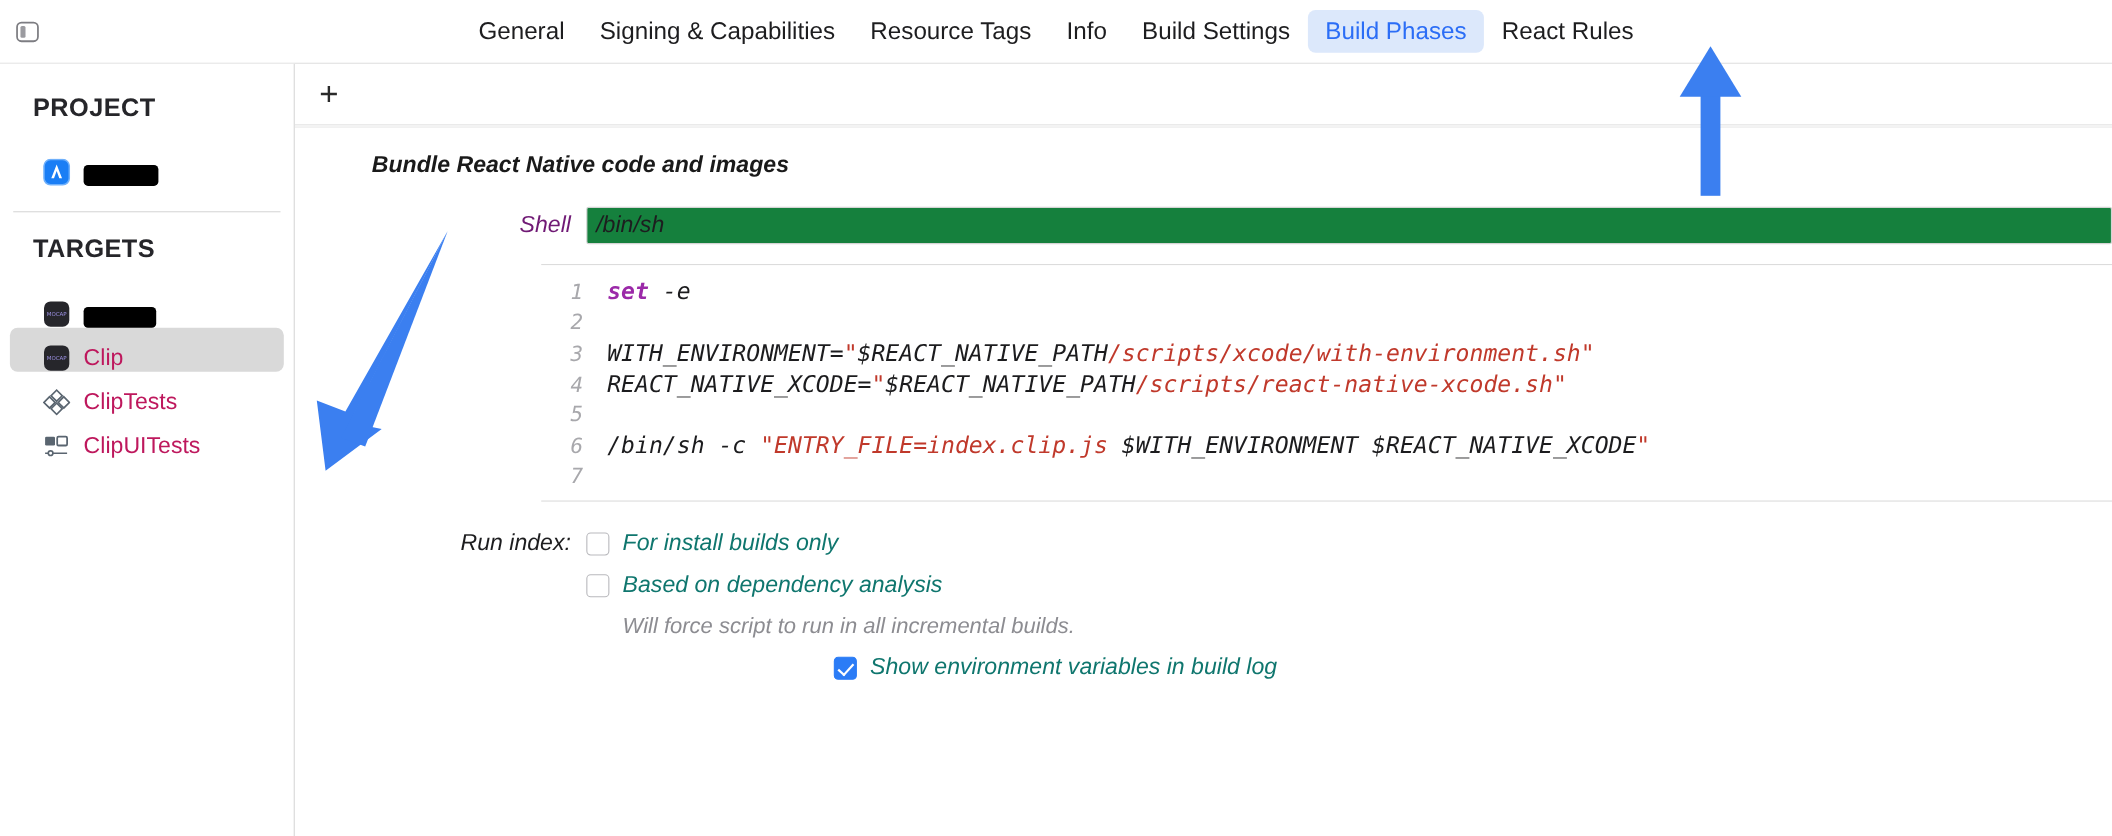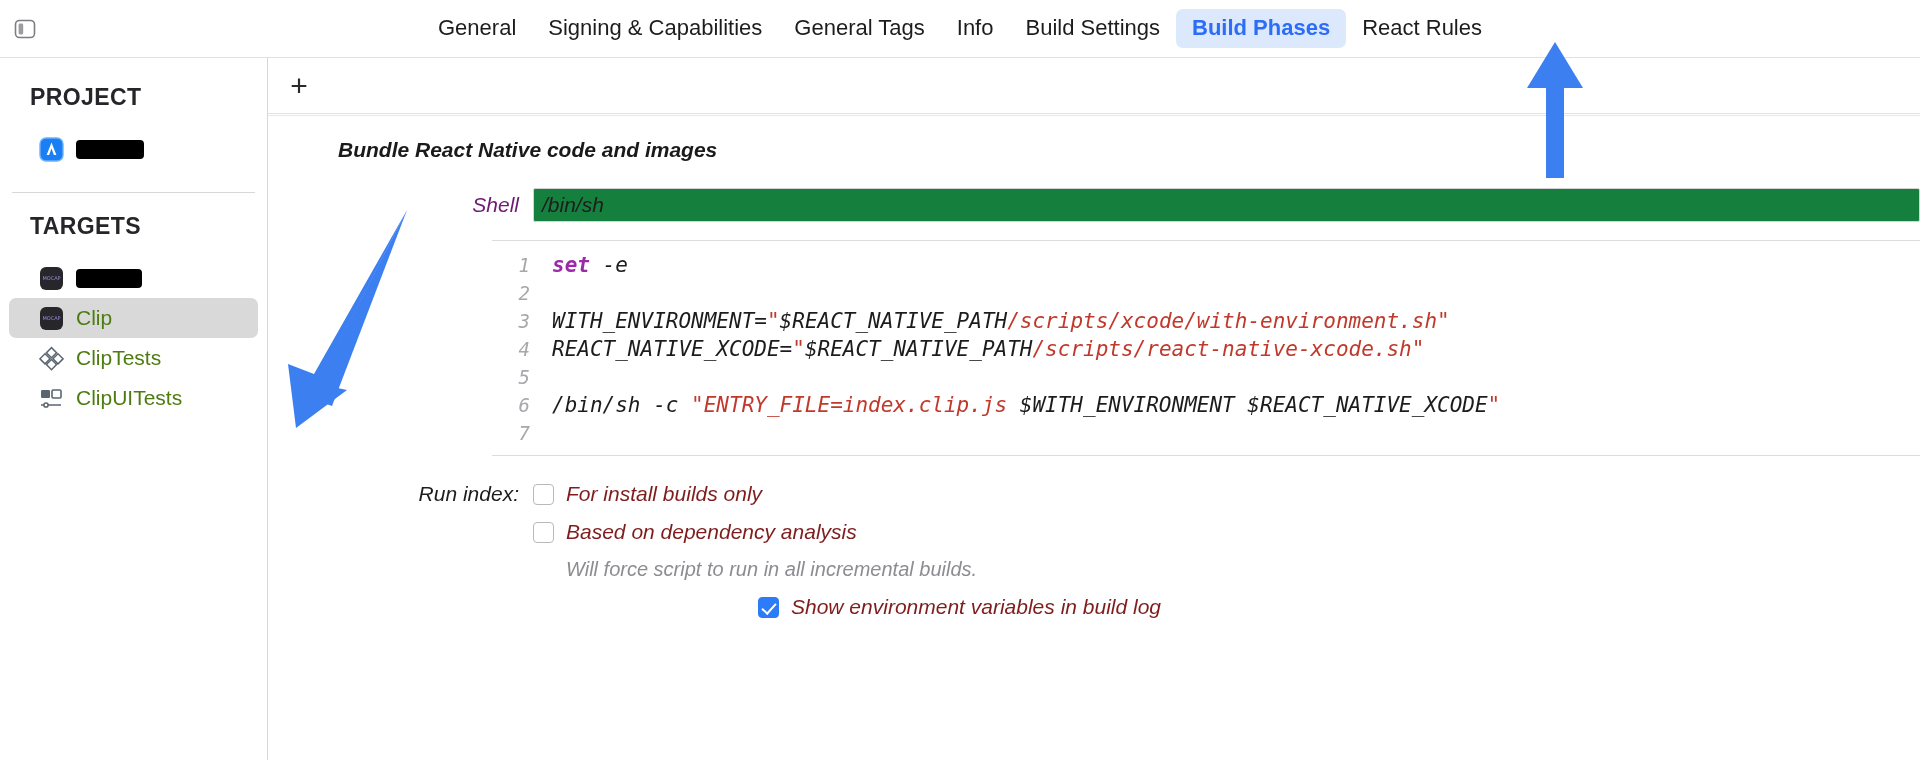--- a/index.html
+++ b/index.html
@@ -38,21 +38,20 @@
     font-size: 22px;
     color: #1d1d1f;
     padding: 7px 16px;
     border-radius: 7px;
     white-space: nowrap;
     line-height: 1.1;
   }
   .tab.selected {
     background: #dce8fb;
     color: #2b6df6;
-    font-weight: bold;
   }
 
   
   .body {
     display: flex;
     height: 702px;
     position: relative;
   }
 
   
@@ -67,28 +66,28 @@
   .group-title {
     font-size: 23px;
     font-weight: bold;
     letter-spacing: 0.4px;
     color: #26262a;
     padding: 0 0 0 30px;
     margin-bottom: 18px;
   }
   .side-row {
     display: flex;
-    align-items: center;
+    align-items: flex-end;
     gap: 12px;
     height: 40px;
     padding: 0 18px 0 30px;
     margin: 0 9px;
     border-radius: 7px;
     font-size: 21px;
-    color: #4d7c0f;
+    color: #be185d;
   }
   .side-row.selected { background: #d9d9d9; }
   .side-label { white-space: nowrap; }
   .redacted {
     display: inline-block;
     background: #000000;
     border-radius: 4px;
     height: 19px;
   }
   .redacted.w1 { width: 68px; }
@@ -223,21 +222,21 @@
   }
   .cbx.checked::after {
     content: "";
     position: absolute;
     left: 6px; top: 2px;
     width: 6px; height: 12px;
     border: solid #ffffff;
     border-width: 0 2.4px 2.4px 0;
     transform: rotate(42deg);
   }
-  .opt-text { font-size: 21px; color: #7f1d1d; }
+  .opt-text { font-size: 21px; color: #0f766e; }
   .hint {
     font-size: 20px;
     color: #8c8c91;
     padding-left: 0;
   }
   .indent-col { width: 265px; min-width: 265px; }
 
   
   .anno {
     position: absolute;
@@ -253,21 +252,21 @@
 <div class="tabbar">
   <div class="sidebar-toggle">
     <svg width="22" height="22" viewBox="0 0 22 22">
       <rect x="1.5" y="2.5" width="19" height="17" rx="4" ry="4" fill="none" stroke="#7d7d82" stroke-width="1.6"></rect>
       <rect x="4.6" y="5.6" width="4.6" height="10.8" rx="1.4" fill="#9b9ba0"></rect>
     </svg>
   </div>
   <div class="tabs">
     <div class="tab">General</div>
     <div class="tab">Signing &amp; Capabilities</div>
-    <div class="tab">General Tags</div>
+    <div class="tab">Resource Tags</div>
     <div class="tab">Info</div>
     <div class="tab">Build Settings</div>
     <div class="tab selected">Build Phases</div>
     <div class="tab">React Rules</div>
   </div>
 </div>
 
 <div class="body">
 
   <div class="sidebar">

